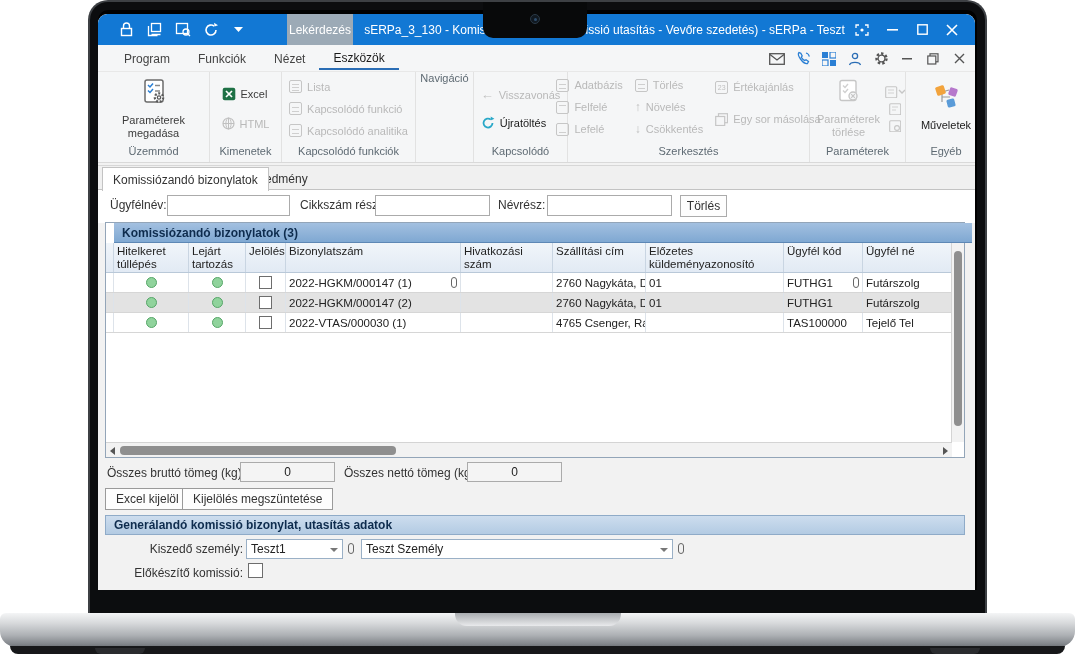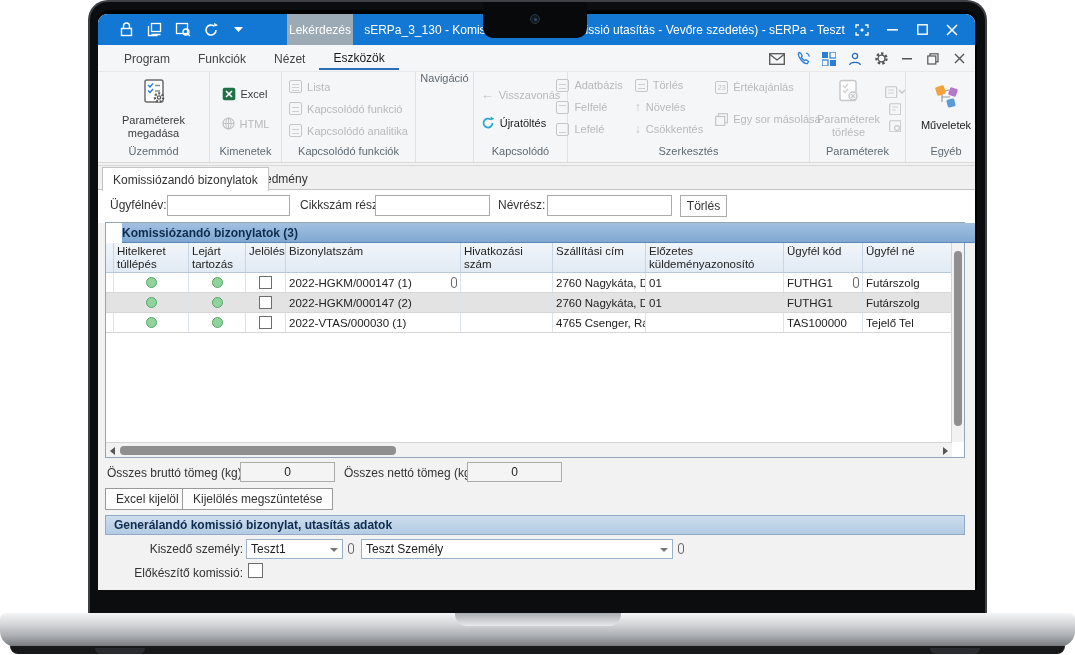--- a/index.html
+++ b/index.html
@@ -65,23 +65,23 @@
   .tab{position:absolute;top:1px;height:23px;display:flex;align-items:center;padding:0 10px;font-size:12px;color:#333;}
   .tab.active{background:#fff;border:1px solid #c3c3c3;border-bottom:none;height:24px;z-index:2;}
   
   .filterrow{position:absolute;left:0;top:24px;width:100%;height:33px;background:#fff;}
   .flabel{position:absolute;top:8px;font-size:12px;color:#333;}
   .finput{position:absolute;top:5px;height:21px;border:1px solid #ababab;background:#fff;font-size:12px;padding:0 4px;}
   .fbtn{position:absolute;top:5px;height:22px;background:#fdfdfd;border:1px solid #ababab;font-size:12px;
         color:#333;display:flex;align-items:center;justify-content:center;}
   
   .gridframe{position:absolute;left:7px;top:208px;width:860px;height:236px;background:#fff;border:1px solid #93a5b8;}
-  .gcaption{position:absolute;left:16px;top:0;width:100%;height:20px;
+  .gcaption{position:absolute;left:8px;top:0;width:100%;height:20px;
             background:linear-gradient(#a3c0e0,#7fa8d2);border-bottom:1px solid #5d87b5;
-            color:#0e2c4e;font-weight:bold;font-size:12px;display:flex;align-items:center;padding-left:0;}
+            color:#0e2c4e;font-weight:bold;font-size:12px;display:flex;align-items:center;padding-left:8px;}
   .ghead{position:absolute;left:0;top:20px;width:846px;height:30px;display:flex;
          background:linear-gradient(#f0f5fa,#e2eaf4);border-bottom:1px solid #b9c8d8;}
   .hc{border-right:1px solid #c9d5e2;font-size:11.5px;color:#222;padding:2px 3px;line-height:13px;overflow:hidden;}
   .grow{position:absolute;left:0;width:846px;height:20px;display:flex;border-bottom:1px solid #d6d6d6;}
   .cell{border-right:1px solid #dde3ea;font-size:11.5px;color:#222;display:flex;align-items:center;
         padding:0 3px;overflow:hidden;white-space:nowrap;}
   .dot{width:11px;height:11px;border-radius:50%;background:#90d39c;border:1px solid #56a668;margin:0 auto;}
   .cb{width:13px;height:13px;background:#fff;border:1px solid #6d6d6d;margin:0 auto;}
   .gempty{position:absolute;left:0;top:110px;width:846px;bottom:15px;background:#fff;}
   .vscroll{position:absolute;right:0;top:20px;width:13px;bottom:15px;background:#f2f2f2;border-left:1px solid #d4d4d4;}

